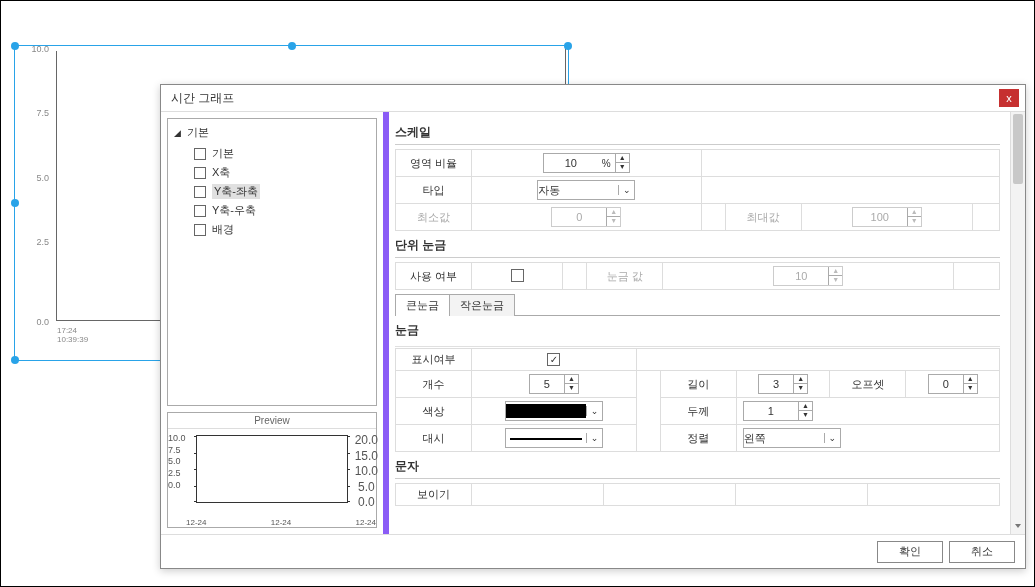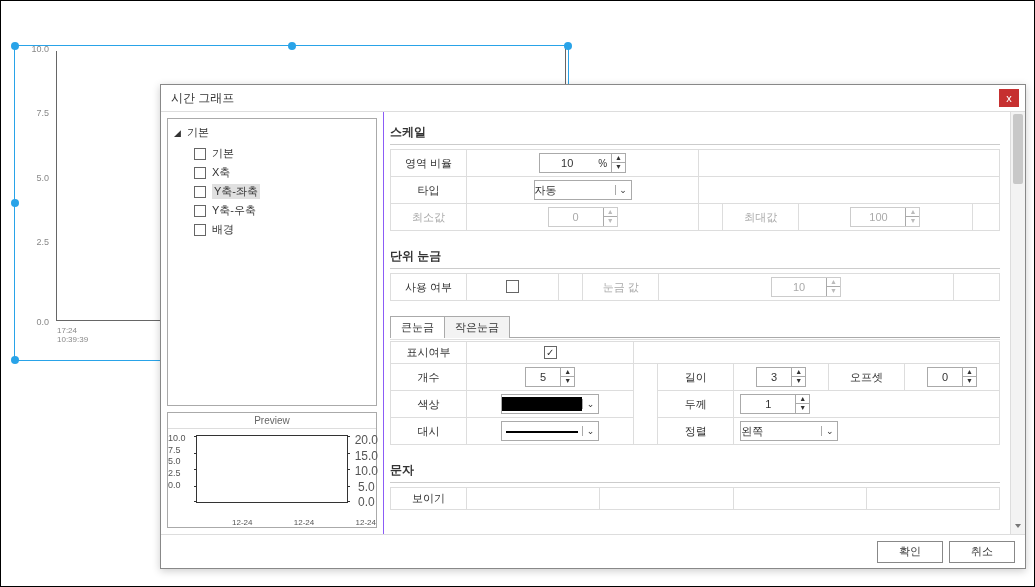--- a/index.html
+++ b/index.html
@@ -29,34 +29,34 @@
 .tree-item { display:flex; align-items:center; gap:6px; padding:2px 0; }
 .tree-check { width:12px; height:12px; border:1px solid #666; display:inline-block; }
 .tree-item.selected span.lbl { background:#e0e0e0; padding:0 2px; }
 
 .preview-box { margin:0 6px 6px 6px; border:1px solid #aaa; }
 .preview-title { text-align:center; font-size:10px; color:#666; padding:2px 0; border-bottom:1px solid #ddd; }
 .preview-chart { height:98px; position:relative; padding:6px 10px 2px 28px; }
 .pv-plot { border:1px solid #333; height:68px; position:relative; margin-right:18px; }
 .pv-left-ticks { position:absolute; left:0; top:4px; font-size:9px; line-height:1.3; color:#555; }
 .pv-right-ticks { position:absolute; right:-2px; top:4px; font-size:12px; line-height:1.3; color:#555; text-align:center; }
-.pv-x { position:absolute; bottom:0; left:18px; right:0; font-size:8px; color:#555; display:flex; justify-content:space-between;margin-left:46px; }
-
-
-.right-panel { flex:1; border-left:1px solid #8b5cf6; position:relative; display:flex; }
+.pv-x { position:absolute; bottom:0; left:18px; right:0; font-size:8px; color:#555; display:flex; justify-content:space-between; }
+
+
+.right-panel { flex:1; border-left:6px solid #8b5cf6; position:relative; display:flex; }
 .scroll-area { flex:1; overflow-y:auto; padding:6px 10px 6px 6px; }
 .scrollbar-stub { width:15px; background:#f3f3f3; border-left:1px solid #ddd; position:relative; }
 .scroll-thumb { position:absolute; left:2px; top:2px; right:2px; height:70px; background:#c8c8c8; border-radius:2px; }
 .scrollbar-stub::before{content:"";position:absolute;top:6px;left:4px;border-left:3px solid transparent;border-right:3px solid transparent;border-bottom:4px solid #777;}
 .scrollbar-stub::after{content:"";position:absolute;bottom:6px;left:4px;border-left:3px solid transparent;border-right:3px solid transparent;border-top:4px solid #777;}
 
 .section-title { font-size:12px; font-weight:bold; padding:2px 0 3px 0; border-bottom:1px solid #ccc; margin-bottom:4px; margin-top:4px; }
 .hr2 { border-top:1px solid #e0e0e0; margin:1px 0; }
 
-.field-grid { border:1px solid #ddd; border-collapse:collapse; width:100%; margin-bottom:15px; }
+.field-grid { border:1px solid #ddd; border-collapse:collapse; width:100%; margin-bottom:4px; }
 .field-grid td { border:1px solid #ddd; padding:3px 6px; vertical-align:middle; text-align:center; font-size:11px; }
 .field-grid td.label { width:76px; text-align:center; background:#fff; color:#333; }
 .field-grid td.label.disabled { color:#aaa; }
 .field-grid td.ctrl { text-align:center; }
 .field-grid td.spacer { border:none; width:24px; }
 
 .num-input, .select-input { display:inline-flex; align-items:center; border:1px solid #aaa; height:20px; background:#fff; }
 .num-input.disabled, .select-input.disabled { border-color:#ccc; color:#aaa; }
 .num-input .val { width:54px; text-align:center; }
 .num-input .unit { padding:0 4px; font-size:10px; }
@@ -270,20 +270,21 @@
             </tr>
           </tbody>
             </table>
 
           <div class="tabs">
             <div class="tab active">큰눈금</div>
             <div class="tab">작은눈금</div>
             <div class="tabs-underline"></div>
           </div>
 
+          <div class="section-title" style="border:none;margin-top:4px;">눈금</div>
           <div class="hr2"></div>
           <table class="field-grid">
             <tbody>
                 <tr>
               <td class="label">표시여부</td>
               <td class="ctrl"><span class="checkbox">✓</span></td>
               <td colspan="5"></td>
             </tr>
             <tr>
               <td class="label">개수</td>

